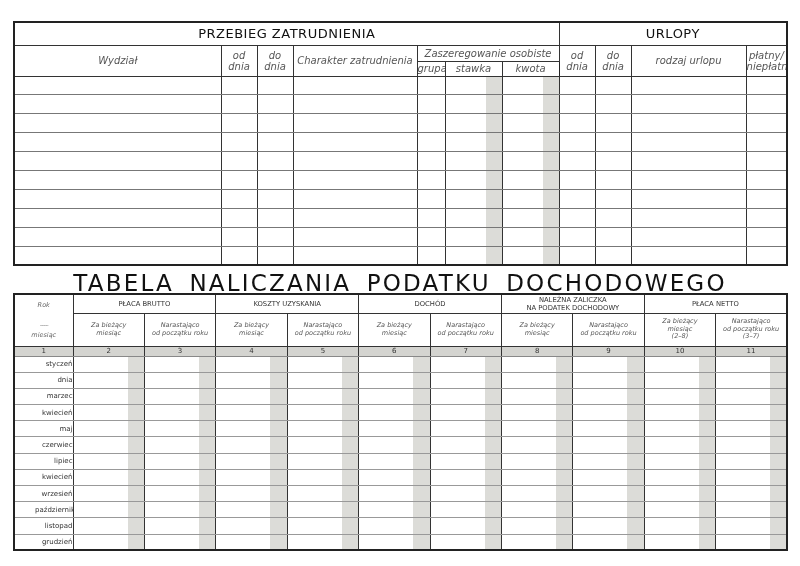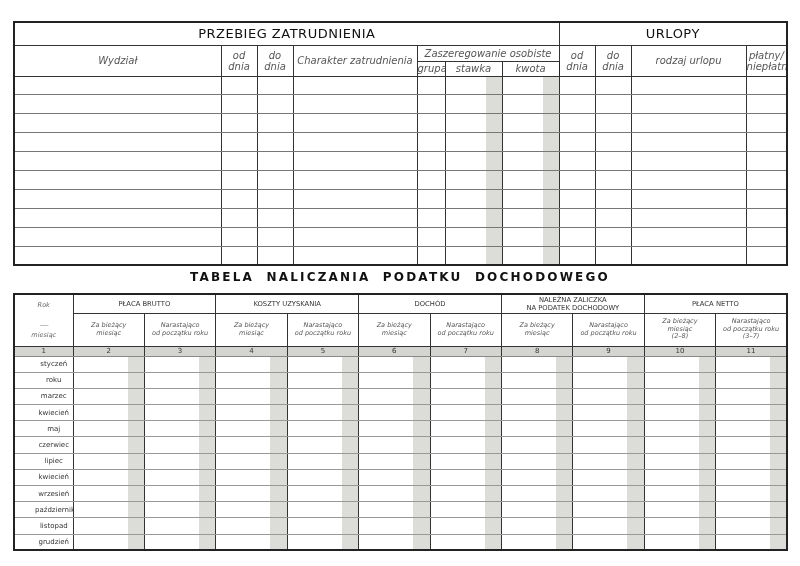--- a/index.html
+++ b/index.html
@@ -14,30 +14,30 @@
   #top-table .title-cell { height: 23px; font-size: 13px; letter-spacing: 0.5px; color: #111; }
   #top-table .hdr { font-size: 10px; font-style: italic; color: #555; }
   #top-table .hdr-sub { height: 15px; margin-left: 21px; }
   #top-table .hdr-main { height: 16px; }
   #top-table tr.data td { height: 18.9px; border-top: 1px solid #777; border-bottom: 1px solid #777; }
   #top-table .vdiv { border-left: 1.5px solid #222; }
   #top-table .shade { background: #dcdcd8; border-left: none; }
   #top-table .noright { border-right: none; }
 
   
-  #tax-title { position: absolute; left: 0; width: 800px; top: 270px; text-align: center; font-size: 12px; font-weight: bold; letter-spacing: 2.2px; color: #111; word-spacing: 6px; }
+  #tax-title { position: absolute; left: 0; width: 800px; top: 270px; text-align: center; font-size: 23px; font-weight: normal; letter-spacing: 2.2px; color: #111; word-spacing: 6px; }
 
   
   #tax-table { left: 13px; top: 293px; width: 773px; border: 2px solid #222; }
   #tax-table .grp { height: 19px; font-size: 6.8px; color: #333; line-height: 8px; margin-top: 20px; }
   #tax-table .sub { height: 33px; font-size: 6.5px; font-style: italic; color: #555; line-height: 7.5px; }
   #tax-table .num { height: 10px; background: #d4d4d0; font-size: 7px; color: #333; border-top: 1px solid #888; border-bottom: 1px solid #888; }
   #tax-table .rok { font-size: 6.5px; font-style: italic; color: #666; }
   #tax-table tr.month td { height: 16.2px; border-top: 1px solid #999; border-bottom: 1px solid #999; }
-  #tax-table .mname { text-align: center; padding-left: 20px; font-size: 7px; color: #333; }
+  #tax-table .mname { text-align: right; padding-left: 20px; font-size: 7px; color: #333; }
   #tax-table .shade { background: #dcdcd8; border-left: none; }
   #tax-table .noright { border-right: none; }
   #tax-table .thick { border-left: 1.5px solid #222; }
 </style>
 </head>
 <body>
 
 <table id="top-table">
   <colgroup>
     <col style="width:207px">
@@ -359,21 +359,21 @@
         <td class="noright thick"></td>
         <td class="shade"></td>
         <td class="noright"></td>
         <td class="shade"></td>
         <td class="noright thick"></td>
         <td class="shade"></td>
         <td class="noright"></td>
         <td class="shade"></td>
       </tr>
       <tr class="month">
-        <td class="mname">roku</td>
+        <td class="mname">dnia</td>
         <td class="noright thick"></td>
         <td class="shade"></td>
         <td class="noright"></td>
         <td class="shade"></td>
         <td class="noright thick"></td>
         <td class="shade"></td>
         <td class="noright"></td>
         <td class="shade"></td>
         <td class="noright thick"></td>
         <td class="shade"></td>

